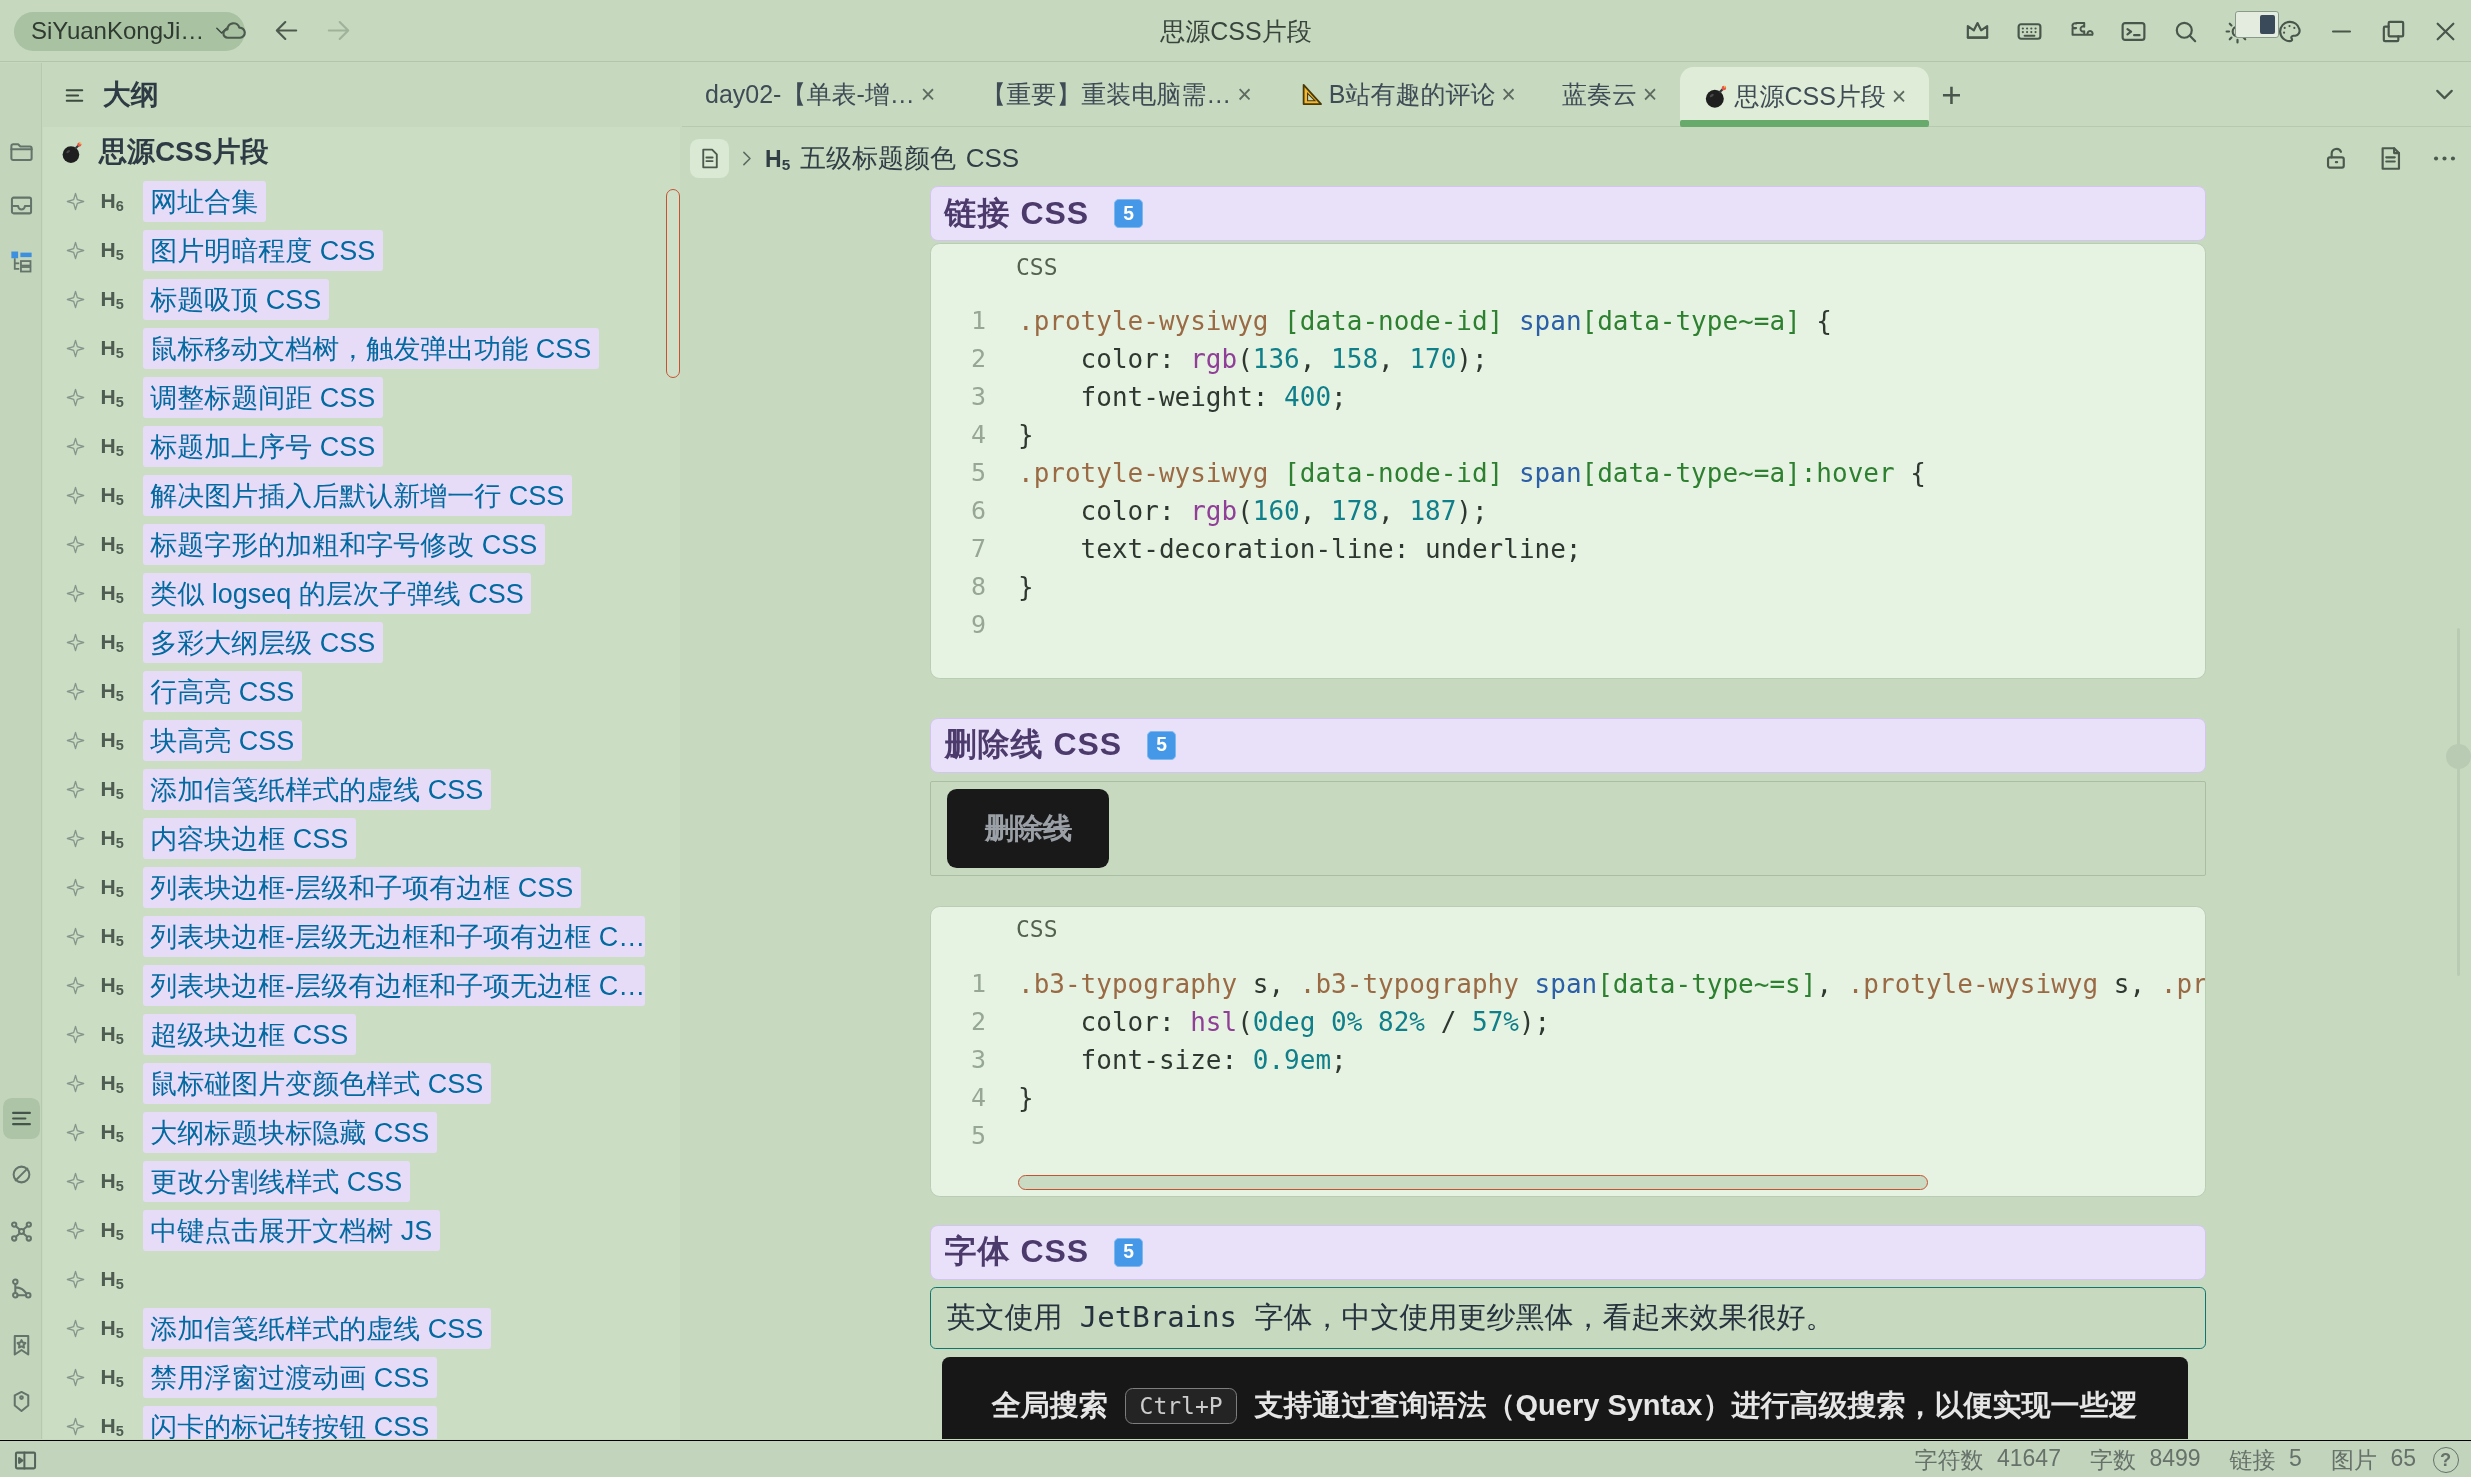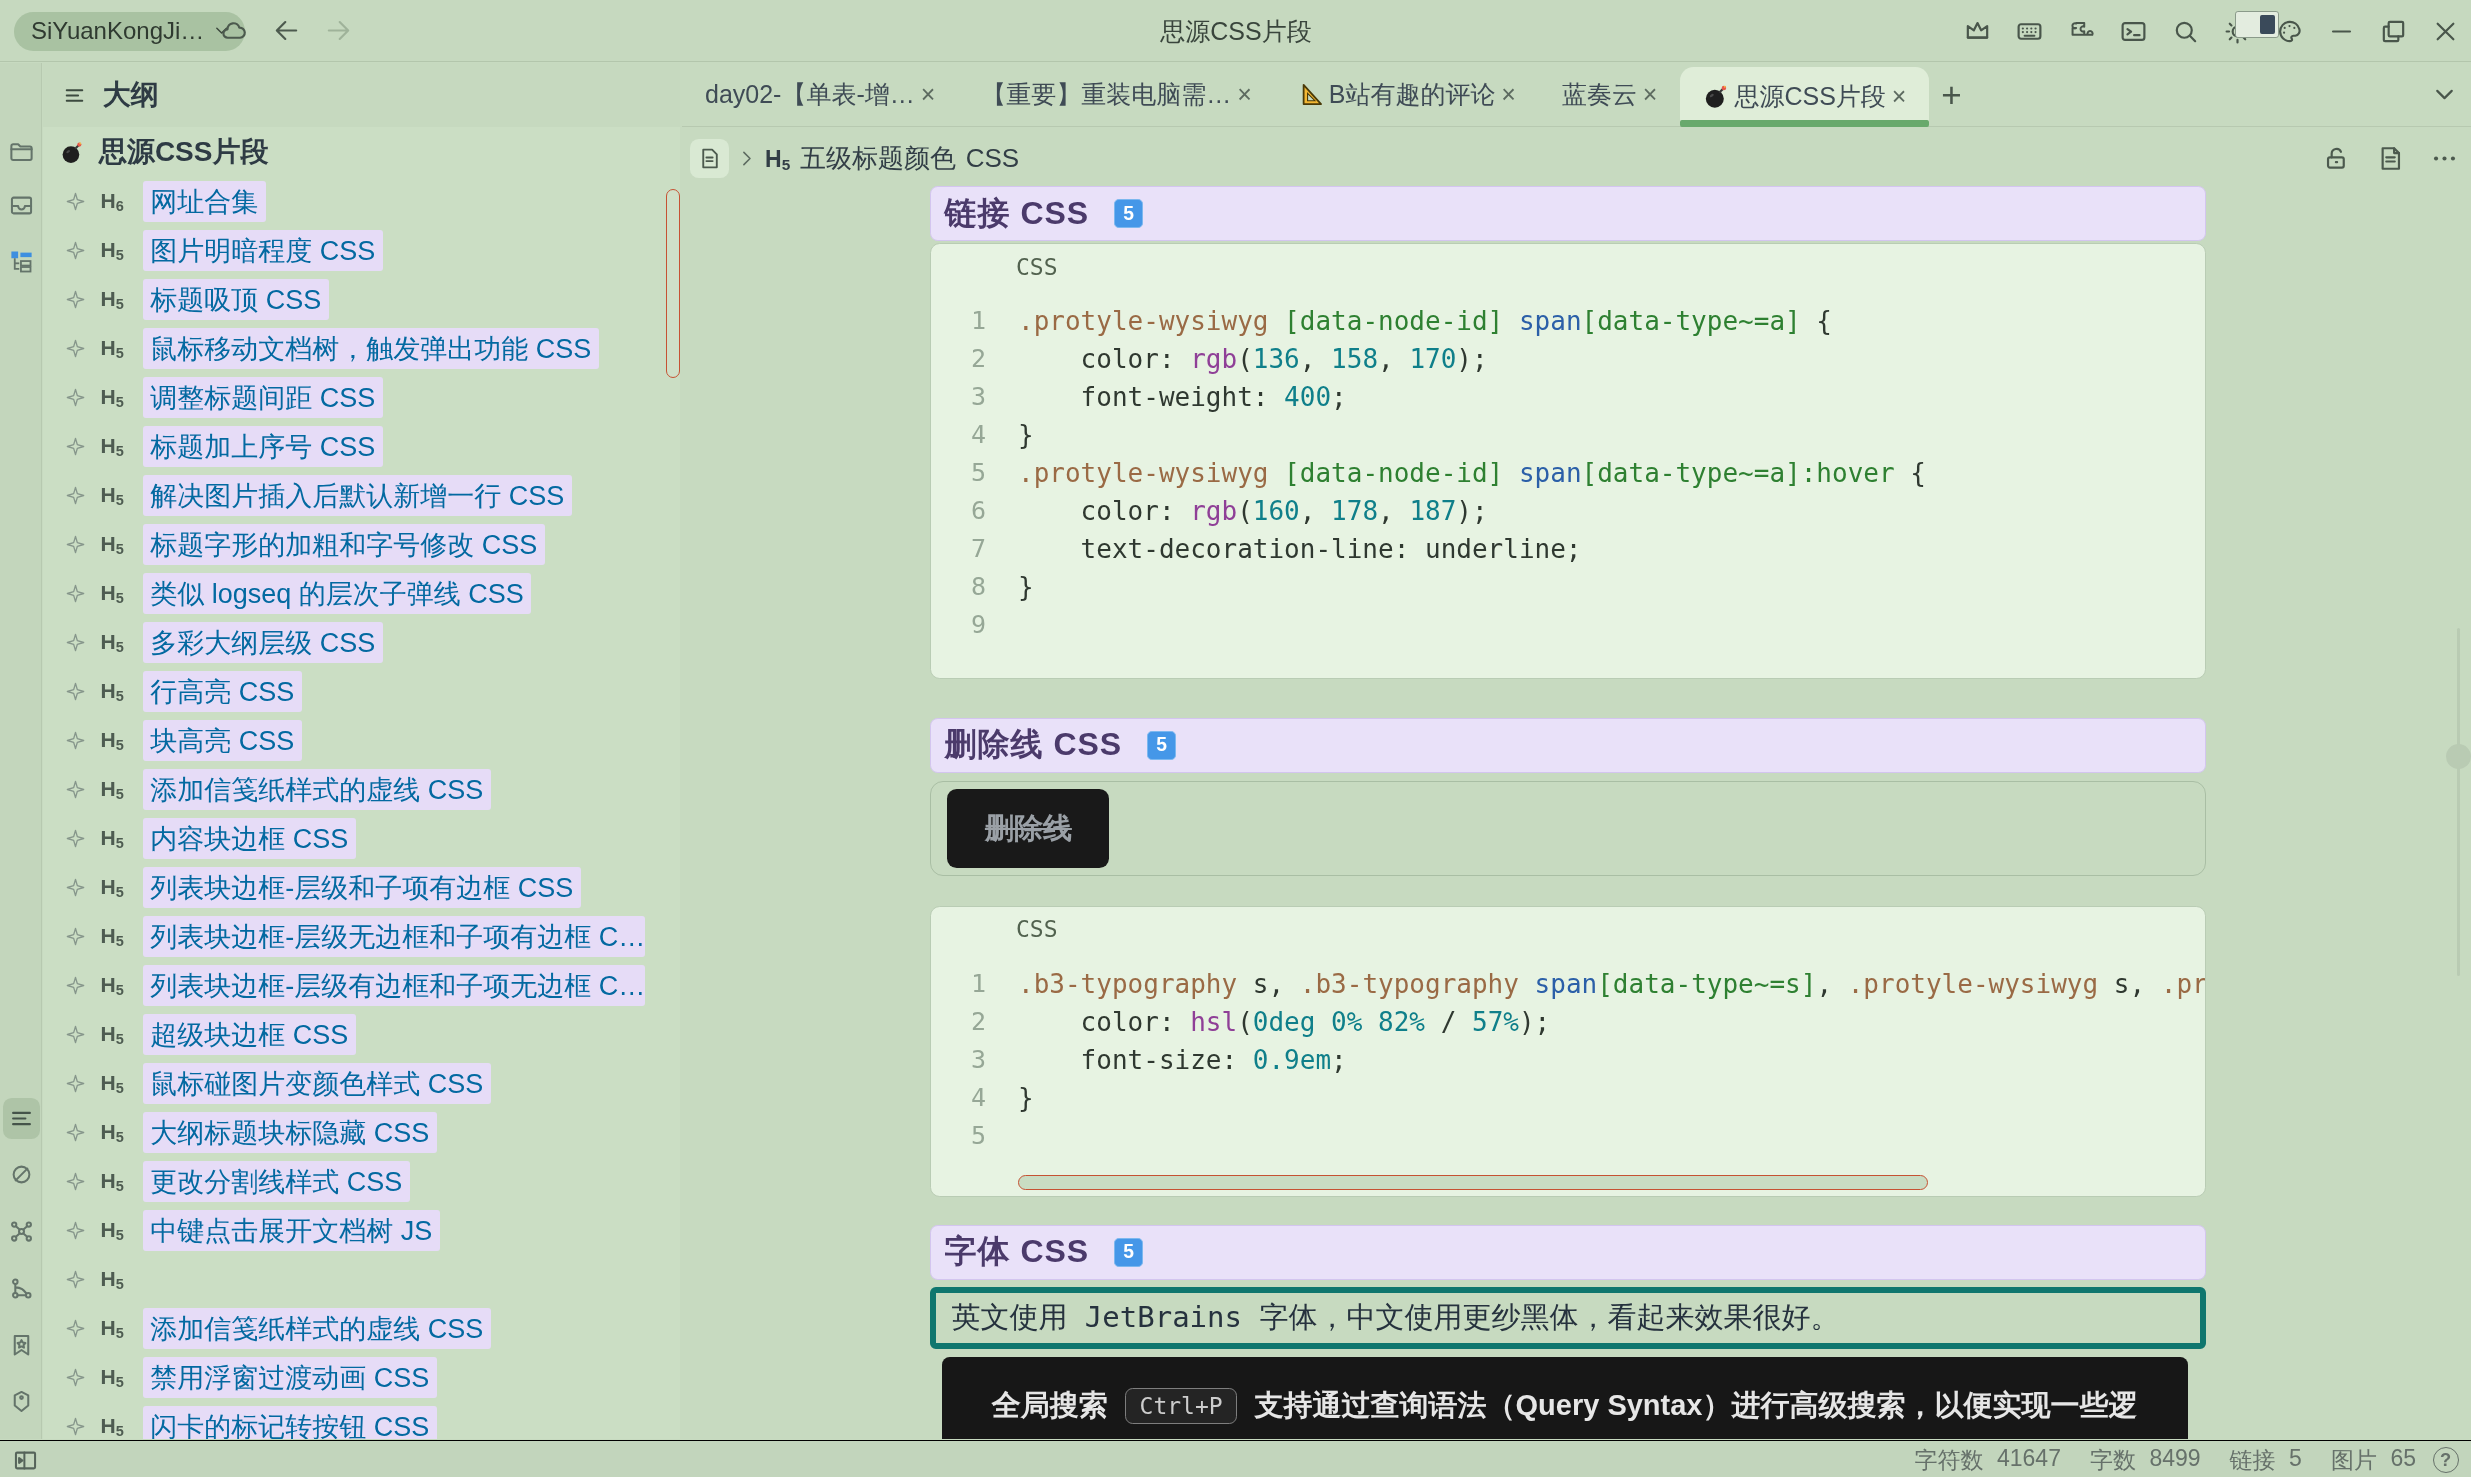--- a/index.html
+++ b/index.html
@@ -80,26 +80,26 @@
   .code-lines{padding-top:15.4px;}
   .code-line{display:flex;height:38px;align-items:center;white-space:pre;}
   .ln{flex:0 0 55px;text-align:right;font-family:"DejaVu Sans Mono","Liberation Mono",monospace;font-size:25px;color:#96a796;}
   .lc{margin-left:32px;font-family:"DejaVu Sans Mono","Liberation Mono",monospace;font-size:26px;color:#2f3830;overflow:hidden;}
   .c-cls{color:#9a6a45;} .c-attr{color:#2e8031;} .c-el{color:#2b5fa8;} .c-pse{color:#2e8031;}
   .c-num{color:#0f7f8a;} .c-fn{color:#8f3f97;} .c-p{color:#2f3830;}
   .code1{height:436px;margin-top:1.9px;}
   .code2{height:291px;margin-top:30px;overflow:visible;}
   .code2 .inner{position:absolute;inset:0;border-radius:9.7px;overflow:hidden;padding-top:9.7px;}
   .hscroll{position:absolute;left:87px;bottom:5.8px;width:910px;height:14.5px;border:1.9px solid #c65233;border-radius:7.7px;background:#c9dcc3;}
-  .preview-block{height:95px;margin-top:7.7px;border:1px solid #a9bea4;border-radius:13px;}
+  .preview-block{height:95px;margin-top:7.7px;border:1px solid #a9bea4;border-radius:2px;}
   .strike-card{margin:7.7px 0 0 16.4px;width:162px;height:79px;background:#191919;border-radius:9.7px;
                display:flex;align-items:center;justify-content:center;}
   .strike-text{font-size:29px;font-weight:bold;color:#9aa0a6;text-decoration:line-through;
                font-family:"DejaVu Sans Mono","Liberation Mono",monospace;}
-  .para-block{height:62px;margin-top:7.7px;border:6px solid #0f766e;border-radius:5.8px;display:flex;align-items:center;padding-left:15.4px;
+  .para-block{height:62px;margin-top:7.7px;border:1px solid #0f766e;border-radius:5.8px;display:flex;align-items:center;padding-left:15.4px;
               font-size:29px;color:#26323e;font-family:"DejaVu Sans Mono","Liberation Mono",monospace;}
   .img-block{margin-top:7.7px;margin-left:11.6px;width:1246px;height:135px;background:#171717;border-radius:7.7px;position:relative;overflow:hidden;}
   .banner-line{position:absolute;left:0;right:0;top:29px;display:flex;align-items:center;justify-content:center;gap:17.4px;
                color:#e6e6e6;font-size:29px;font-weight:bold;}
   .keycap{font-family:"DejaVu Sans Mono","Liberation Mono",monospace;font-size:23px;font-weight:normal;color:#cccccc;
           background:#242424;border:1.9px solid #7e7e7e;border-radius:7.7px;padding:3.9px 13.5px;}
   .v-slider{position:absolute;right:11.6px;top:565px;width:3.9px;height:348px;background:#b9cbb3;border-radius:1.9px;}
   .v-knob{position:absolute;right:1px;top:681px;width:25px;height:25px;border-radius:50%;background:#b9cbb3;cursor:pointer;}
 
   

